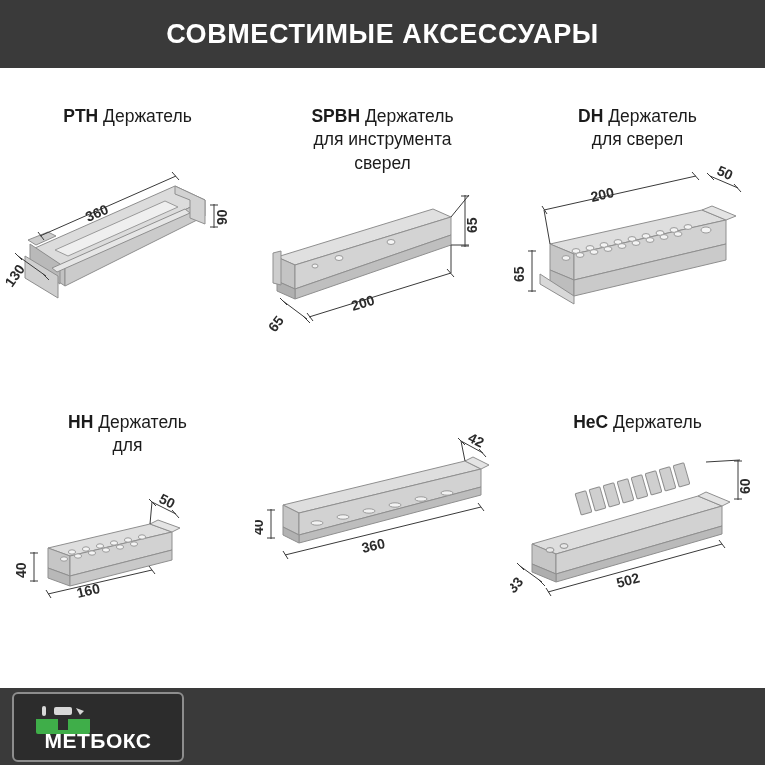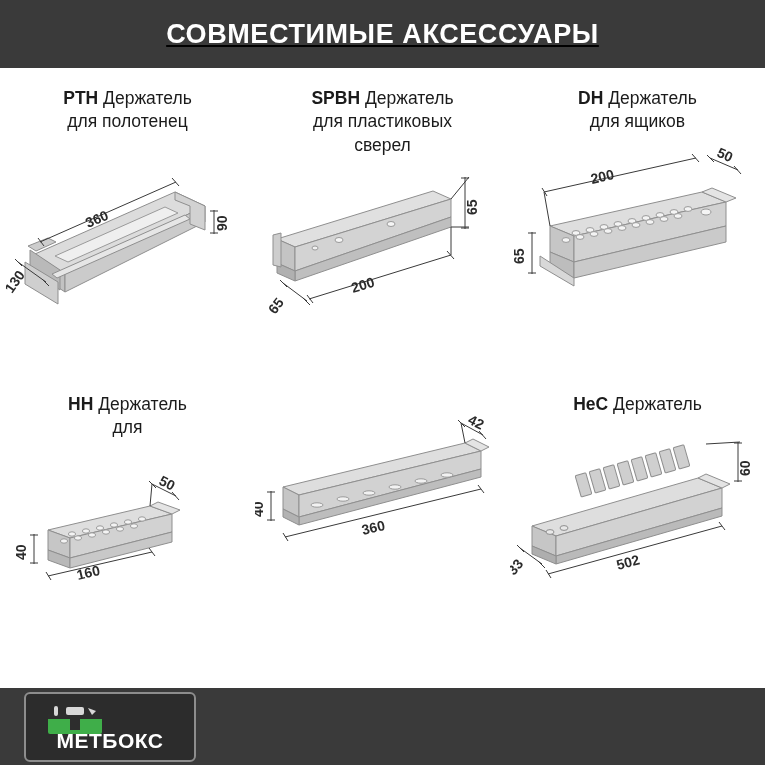--- a/index.html
+++ b/index.html
@@ -12,21 +12,20 @@
     background: #ffffff;
     font-family: "Liberation Sans", sans-serif;
     overflow: hidden;
     position: relative;
   }
   .page {
     width: 765px;
     height: 765px;
     position: relative;
     background: #ffffff;
-    text-decoration: underline;
   }
 
   
   .header {
     width: 765px;
     height: 68px;
     background: #3a3a3a;
     display: flex;
     align-items: center;
     justify-content: center;
@@ -37,21 +36,21 @@
     font-size: 27px;
     font-weight: bold;
     letter-spacing: 0.6px;
     text-align: center;
     font-family: "Liberation Sans", sans-serif;
   }
 
   
   .grid {
     position: absolute;
-    top: 55px;
+    top: 73px;
     left: 0;
     width: 765px;
     height: 620px;
   }
   .cell {
     position: absolute;
     width: 255px;
     box-sizing: border-box;
   }
   .cell-title {
@@ -78,21 +77,21 @@
     left: 0;
     bottom: 0;
     width: 765px;
     height: 77px;
     background: #3a3a3a;
     display: flex;
     align-items: center;
   }
   .logo {
     position: relative;
-    margin-left: 24px;
+    margin-left: 12px;
     width: 168px;
     height: 66px;
     background: #2c2c2c;
     border: 2px solid #8d8d8d;
     border-radius: 6px;
     display: flex;
     align-items: center;
     justify-content: center;
   }
   .logo-toolbox {
@@ -129,21 +128,20 @@
   <div class="header">
     <div class="header-title">СОВМЕСТИМЫЕ АКСЕССУАРЫ</div>
   </div>
 
   <div class="grid">
 
     <div class="cell" style="left:0px; top:32px;">
       <div class="cell-title">
         <span class="code">PTH</span>
         <span>Держатель</span><br>
-        <span>для полотенец</span>
       </div>
       <div class="art">
         <svg width="255" height="190" viewBox="0 0 255 190">
 
           <g stroke="#8f8f8f" stroke-width="1">
             <polygon points="35,120 175,58 205,72 65,140" fill="#dcdcdc"></polygon>
             <polygon points="35,120 65,140 65,158 35,138" fill="#c2c2c2"></polygon>
             <polygon points="65,140 205,72 205,88 65,158" fill="#cbcbcb"></polygon>
             <polygon points="175,58 205,72 205,96 190,90 190,72 175,66" fill="#d2d2d2"></polygon>
             <polygon points="30,116 60,136 60,156 30,136" fill="#b9b9b9"></polygon>
@@ -177,21 +175,21 @@
           </g>
           <text x="12" y="160" font-size="14" font-weight="bold" transform="rotate(-55 12 160)">130</text>
         </svg>
       </div>
     </div>
 
     <div class="cell" style="left:255px; top:32px;">
       <div class="cell-title">
         <span class="code">SPBH</span>
         <span>Держатель</span><br>
-        <span>для пластиковых</span><br>
+        <span>для инструмента</span><br>
         <span>сверел</span>
       </div>
       <div class="art">
         <svg width="255" height="190" viewBox="0 0 255 190">
           <g stroke="#8f8f8f" stroke-width="1">
 
             <polygon points="22,82 178,34 196,42 40,90" fill="#e0e0e0"></polygon>
 
             <polygon points="22,82 40,90 40,114 22,106" fill="#c4c4c4"></polygon>
             <polygon points="40,90 196,42 196,60 40,114" fill="#d3d3d3"></polygon>
@@ -230,21 +228,21 @@
           </g>
           <text x="20" y="158" font-size="14" font-weight="bold" transform="rotate(-52 20 158)">65</text>
         </svg>
       </div>
     </div>
 
     <div class="cell" style="left:510px; top:32px;">
       <div class="cell-title">
         <span class="code">DH</span>
         <span>Держатель</span><br>
-        <span>для ящиков</span>
+        <span>для сверел</span>
       </div>
       <div class="art">
         <svg width="255" height="190" viewBox="0 0 255 190">
           <g stroke="#8f8f8f" stroke-width="1">
 
             <polygon points="40,92 192,58 216,68 64,102" fill="#dedede"></polygon>
 
             <polygon points="40,92 64,102 64,128 40,118" fill="#c6c6c6"></polygon>
             <polygon points="64,102 216,68 216,92 64,128" fill="#d2d2d2"></polygon>
 

